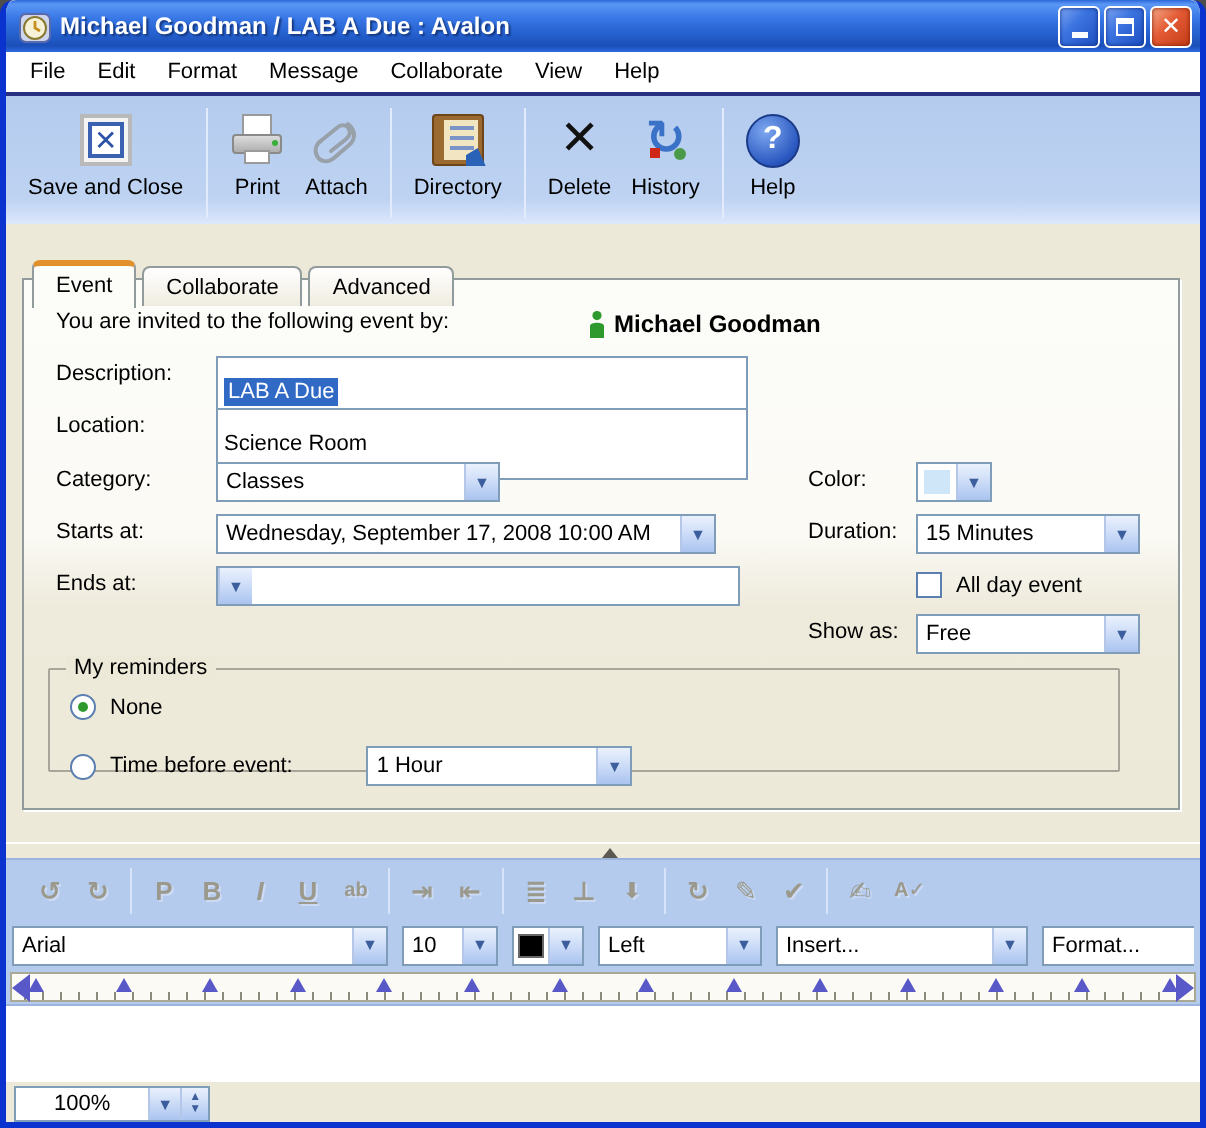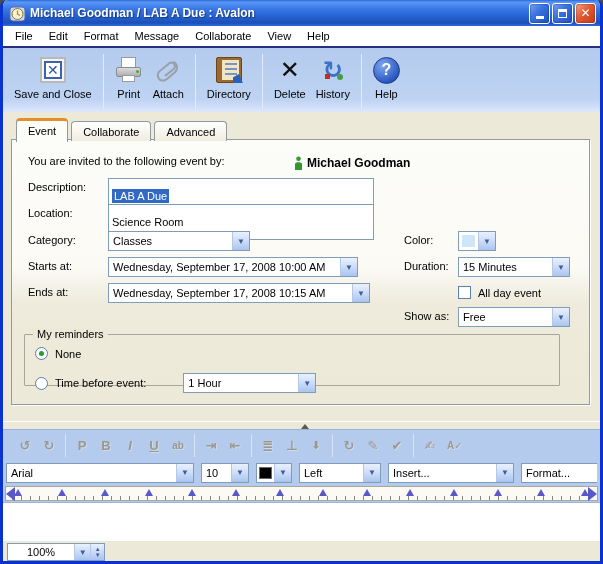--- a/index.html
+++ b/index.html
@@ -46,21 +46,21 @@
   .ic-book .hand{position:absolute;right:-2px;bottom:-1px;width:10px;height:9px;background:#2a62b8;clip-path:polygon(0 40%,60% 0,100% 100%,0 100%);}
   .ic-delete{font-size:24px;font-weight:bold;color:#111;line-height:24px;}
   .ic-history{position:relative;font-size:24px;font-weight:bold;color:#3a72c8;line-height:26px;}
   .ic-history .flag{position:absolute;left:2px;bottom:4px;width:5px;height:5px;background:#d02818;}
   .ic-history .dot{position:absolute;right:0px;bottom:3px;width:6px;height:6px;background:#4a9a4a;border-radius:50%;}
   .ic-help{width:27px;height:27px;border-radius:50%;background:radial-gradient(circle at 35% 30%,#7ea8f0,#2a58c0 70%,#1a3c90);
     color:#fff;font-weight:bold;font-size:16px;display:flex;align-items:center;justify-content:center;border:1px solid #1a3a88;}
   
   .tabstrip{height:27px;background:#ece9d8;padding-left:13px;display:flex;align-items:flex-end;position:relative;z-index:2;}
   .tab{border:1px solid #919b9c;border-bottom:none;border-radius:4px 4px 0 0;background:linear-gradient(#fff,#efecdf);
-    font-size:11px;padding:4px 11px 3px 11px;margin-right:3px;position:relative;top:2px;}
+    font-size:11px;padding:4px 11px 3px 11px;margin-right:3px;position:relative;top:14px;}
   .tab.active{background:#fcfcf8;border-top:3px solid #e2902c;padding-top:4px;margin-bottom:-1px;padding-bottom:5px;z-index:3;}
   
   .panel{position:relative;margin:0 10px 0 8px;height:266px;border:1px solid #919b9c;
     background:linear-gradient(180deg,#fcfcf9 0%,#fbfaf5 48%,#eeebdc 62%,#ece9d8 100%);
     box-shadow:1px 1px 0 #fff;z-index:1;}
   .frow{position:absolute;left:0;right:0;height:20px;}
   .flabel{position:absolute;left:16px;top:3px;font-size:11px;color:#000;}
   .flabel.r{left:392px;}
   .tfield{position:absolute;height:36px;border:1px solid #7f9db9;background:#fff;font-size:11px;
     display:flex;align-items:center;padding:0 3px;white-space:nowrap;overflow:hidden;}
@@ -275,21 +275,20 @@
       <span class="flabel r">Duration:</span>
       <div class="combo" style="left:446px;width:112px;">
         <span class="txt">15 Minutes</span>
         <span class="cbtn">▼</span>
       </div>
     </div>
 
     <div class="frow" style="top:143px;">
       <span class="flabel">Ends at:</span>
       <div class="combo" style="left:96px;width:262px;">
-        <span class="txt">Wednesday, September 17, 2008 10:15 AM</span>
         <span class="cbtn">▼</span>
       </div>
       <span class="checkbox" style="left:446px;"></span>
       <span class="cb-label" style="left:466px;">All day event</span>
     </div>
 
     <div class="frow" style="top:167px;">
       <span class="flabel r">Show as:</span>
       <div class="combo" style="left:446px;width:112px;">
         <span class="txt">Free</span>

